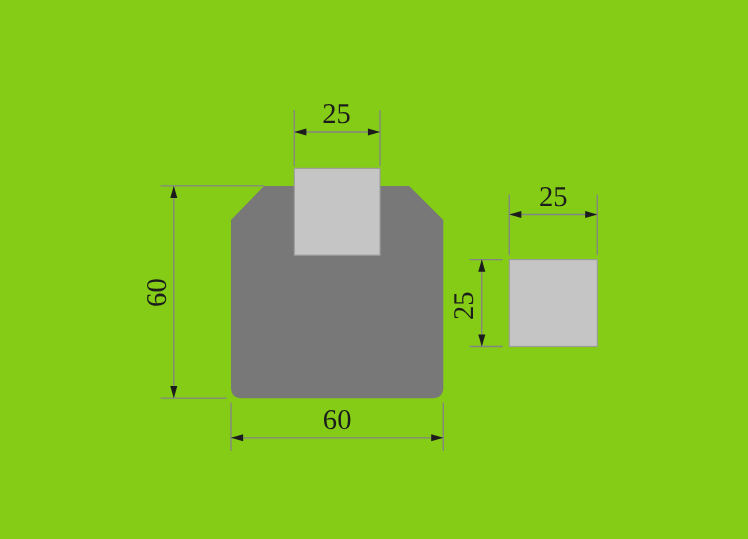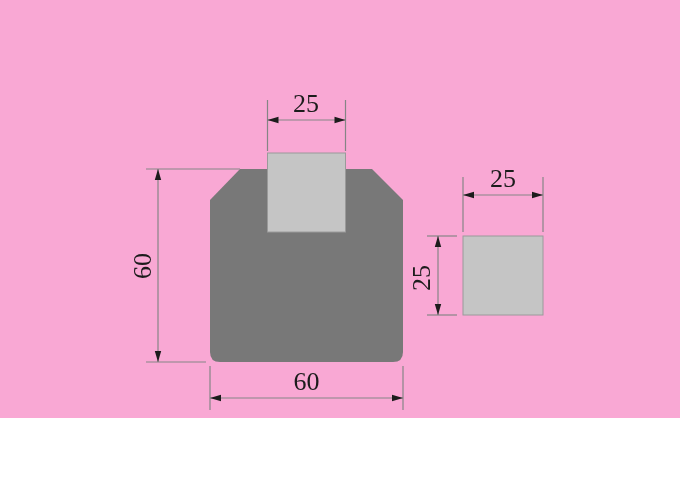--- a/index.html
+++ b/index.html
@@ -3,22 +3,22 @@
 <meta charset="utf-8">
 <style>
   html, body {
     margin: 0;
     padding: 0;
     background: #ffffff;
   }
   #canvas {
     position: relative;
     width: 680px;
-    height: 418px;
-    background: #f9a8d4;
+    height: 490px;
+    background: #84cc16;
     overflow: hidden;
   }
   svg { display: block; }
   .extline {
     stroke: #858585;
     stroke-width: 1.2;
     fill: none;
   }
   .dimline {
     stroke: #858585;

